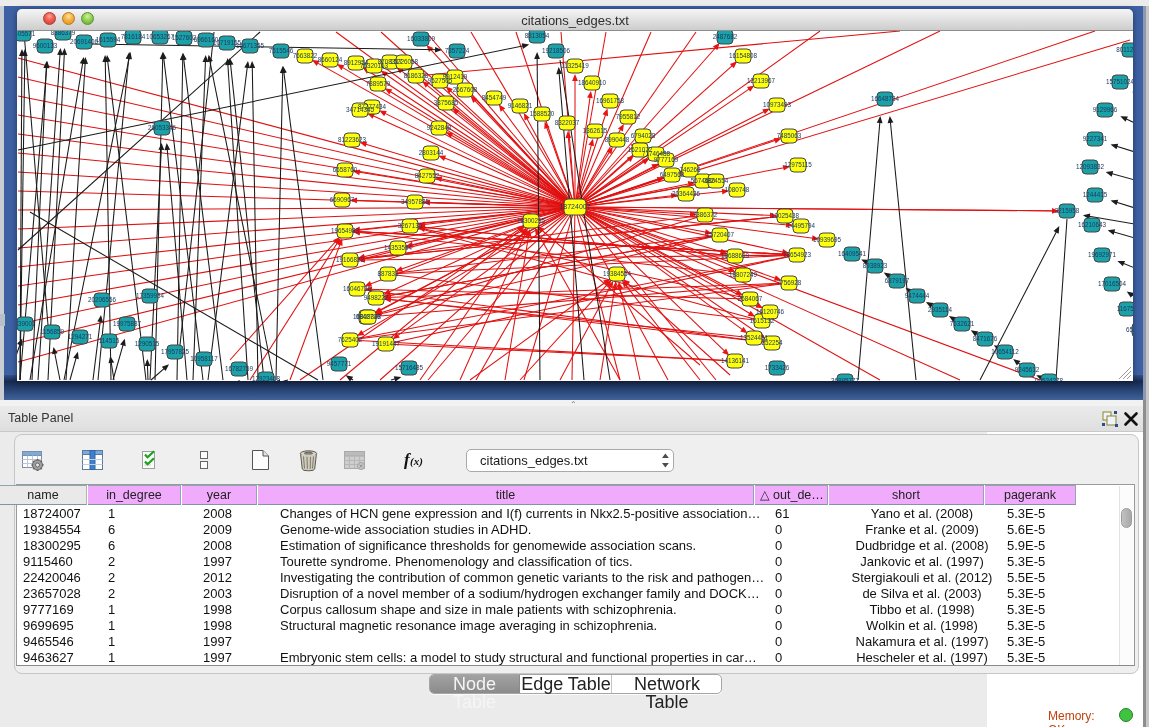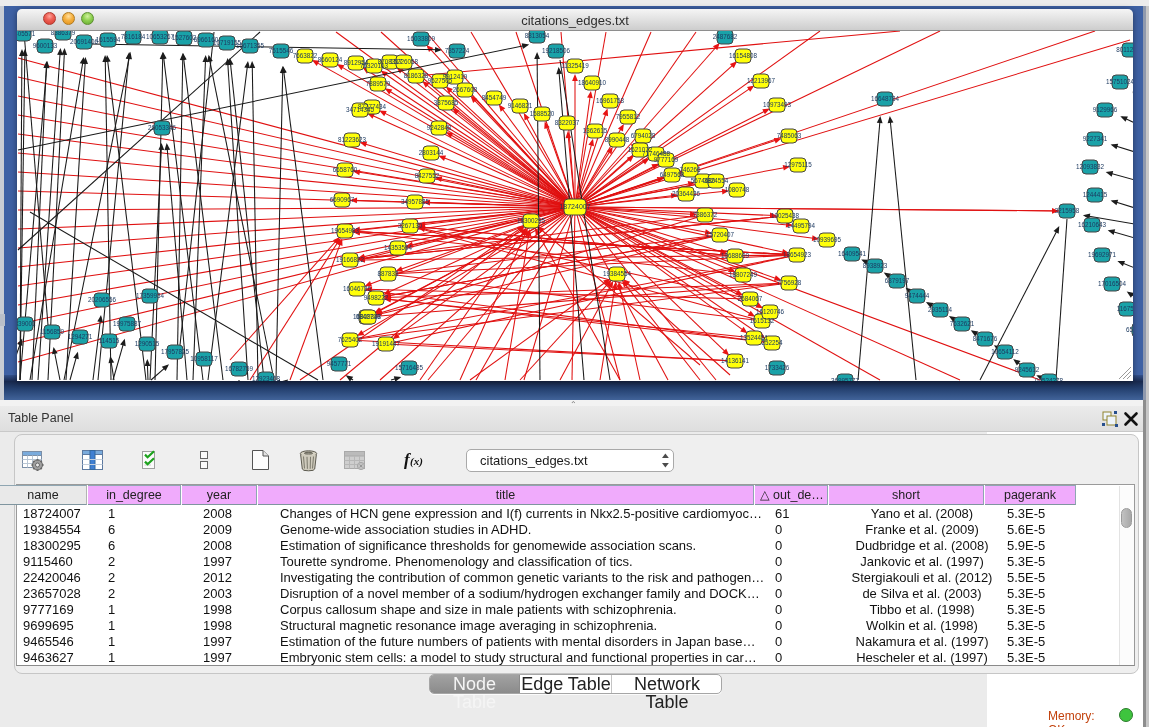--- a/index.html
+++ b/index.html
@@ -870,21 +870,21 @@
     <div class="th" style="left:182px;width:75px">year</div>
     <div class="th" style="left:258px;width:496px">title</div>
     <div class="th" style="left:755px;width:73px;text-align:left;padding-left:5px">△ out_de…</div>
     <div class="th" style="left:829px;width:155px">short</div>
     <div class="th" style="left:985px;width:91px">pagerank</div>
   </div>
   <div class="trow" style="top:506px">
 <span class="c c1">18724007</span>
       <span class="c c2">1</span>
       <span class="c c3">2008</span>
-      <span class="c c4">Changes of HCN gene expression and I(f) currents in Nkx2.5-positive cardiomyoc…</span>
+      <span class="c c4">Changes of HCN gene expression and I(f) currents in Nkx2.5-positive association…</span>
       <span class="c c5">61</span>
       <span class="c c6">Yano et al. (2008)</span>
       <span class="c c7">5.3E-5</span>
     </div>
 <div class="trow" style="top:522px">
 <span class="c c1">19384554</span>
       <span class="c c2">6</span>
       <span class="c c3">2009</span>
       <span class="c c4">Genome-wide association studies in ADHD.</span>
       <span class="c c5">0</span>
@@ -942,21 +942,20 @@
       <span class="c c3">1998</span>
       <span class="c c4">Structural magnetic resonance image averaging in schizophrenia.</span>
       <span class="c c5">0</span>
       <span class="c c6">Wolkin et al. (1998)</span>
       <span class="c c7">5.3E-5</span>
     </div>
 <div class="trow" style="top:634px">
 <span class="c c1">9465546</span>
       <span class="c c2">1</span>
       <span class="c c3">1997</span>
-      <span class="c c4">Estimation of the future numbers of patients with mental disorders in Japan base…</span>
       <span class="c c5">0</span>
       <span class="c c6">Nakamura et al. (1997)</span>
       <span class="c c7">5.3E-5</span>
     </div>
 <div class="trow" style="top:650px">
 <span class="c c1">9463627</span>
       <span class="c c2">1</span>
       <span class="c c3">1997</span>
       <span class="c c4">Embryonic stem cells: a model to study structural and functional properties in car…</span>
       <span class="c c5">0</span>

